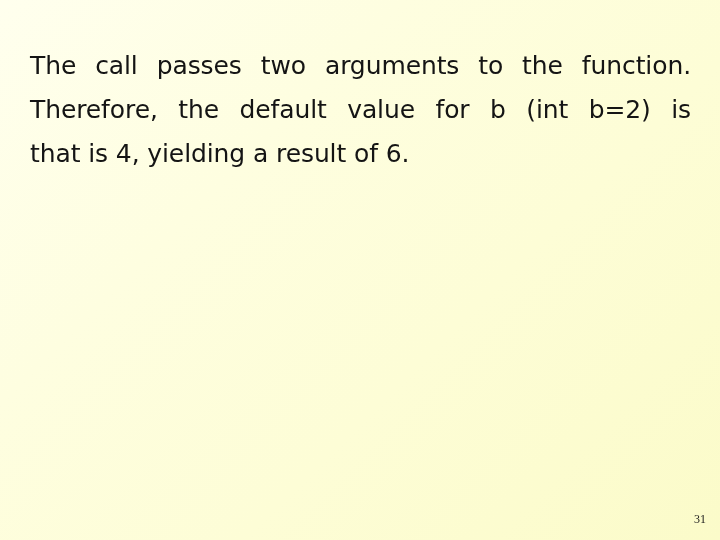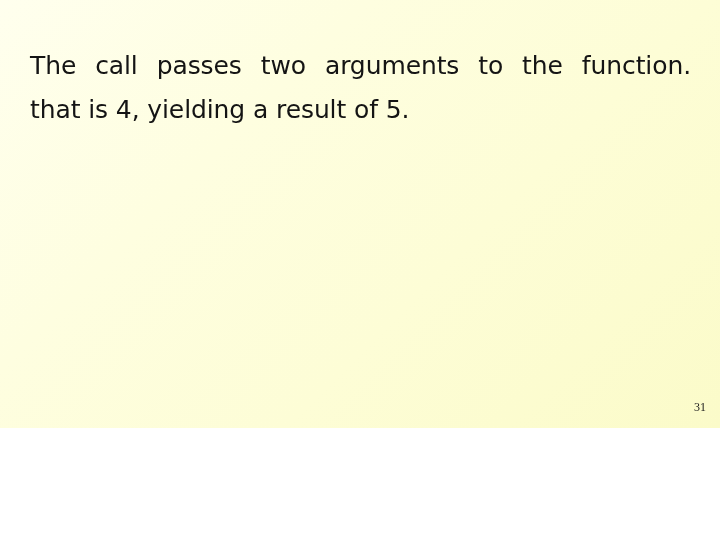--- a/index.html
+++ b/index.html
@@ -11,21 +11,21 @@
   body {
     width: 720px;
     height: 540px;
     overflow: hidden;
     font-family: "DejaVu Sans", "Liberation Sans", sans-serif;
   }
 
   #slide {
     position: relative;
     width: 720px;
-    height: 428px;
+    height: 540px;
     box-sizing: border-box;
     background: linear-gradient(135deg,
                   #ffffee 0%,
                   #fefee0 32%,
                   #fdfdd6 62%,
                   #fbfbc9 100%);
     padding-left: 16px;
   }
 
   
@@ -71,18 +71,19 @@
     font-family: Liberation Serif, serif;
   }
 </style>
 </head>
 <body>
 
 <div id="slide">
 
   <div id="body-text">
     <span class="jline">The call passes two arguments to the function.</span>
-    <span class="lastline">that is 4, yielding a result of 5.</span>
+    <span class="jline">Therefore, the default value for b (int b=2) is</span>
+    <span class="lastline">that is 4, yielding a result of 6.</span>
   </div>
 
   <div id="page-number">31</div>
 
 </div>
 
 </body></html>

